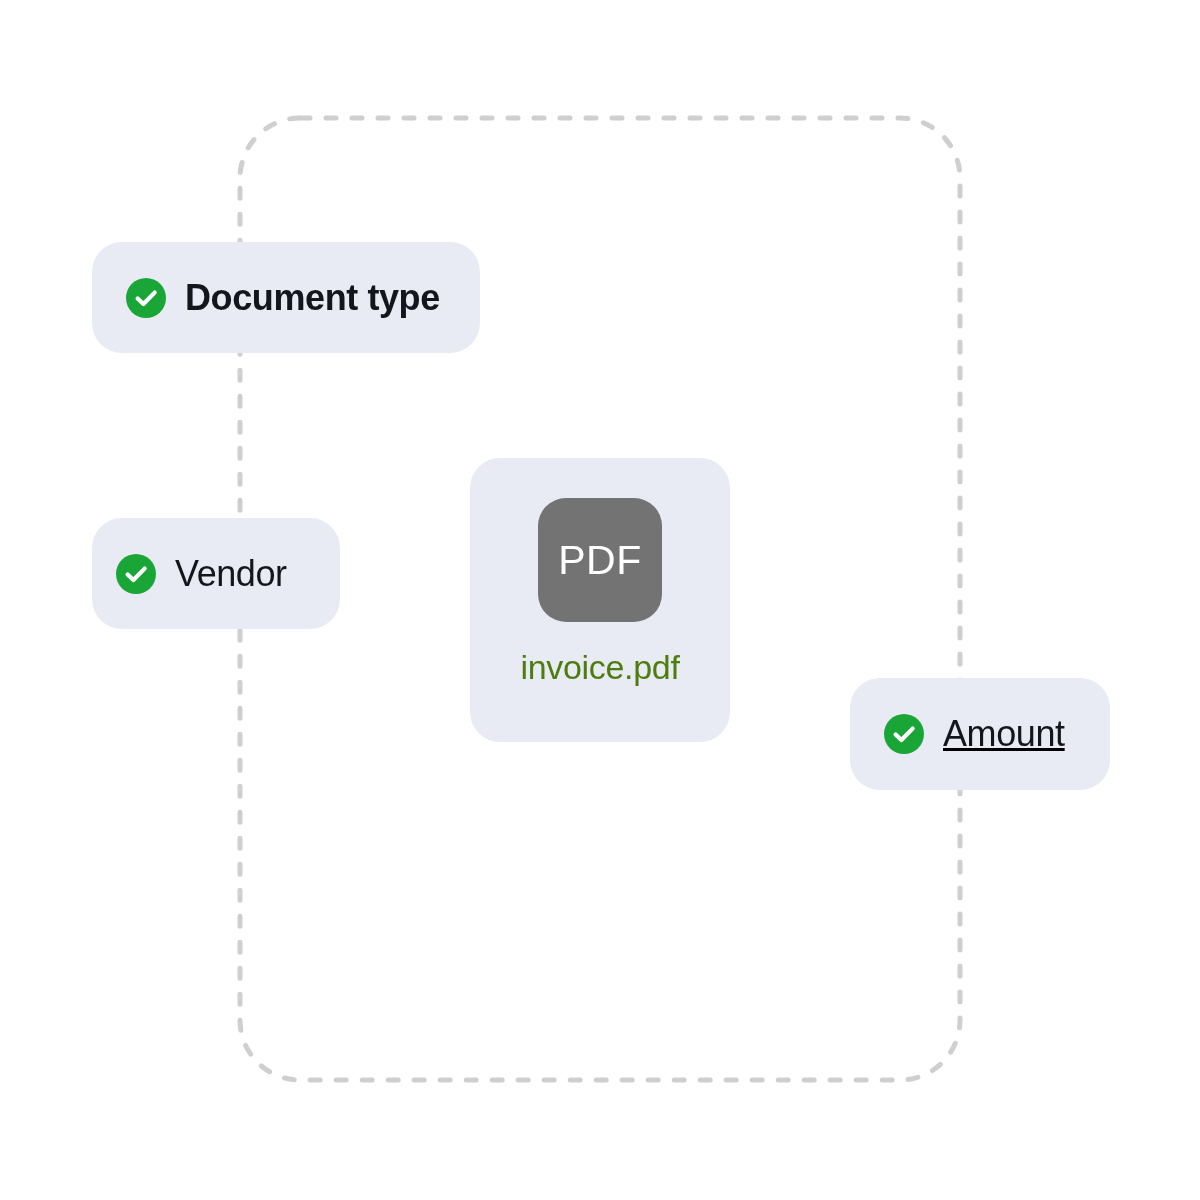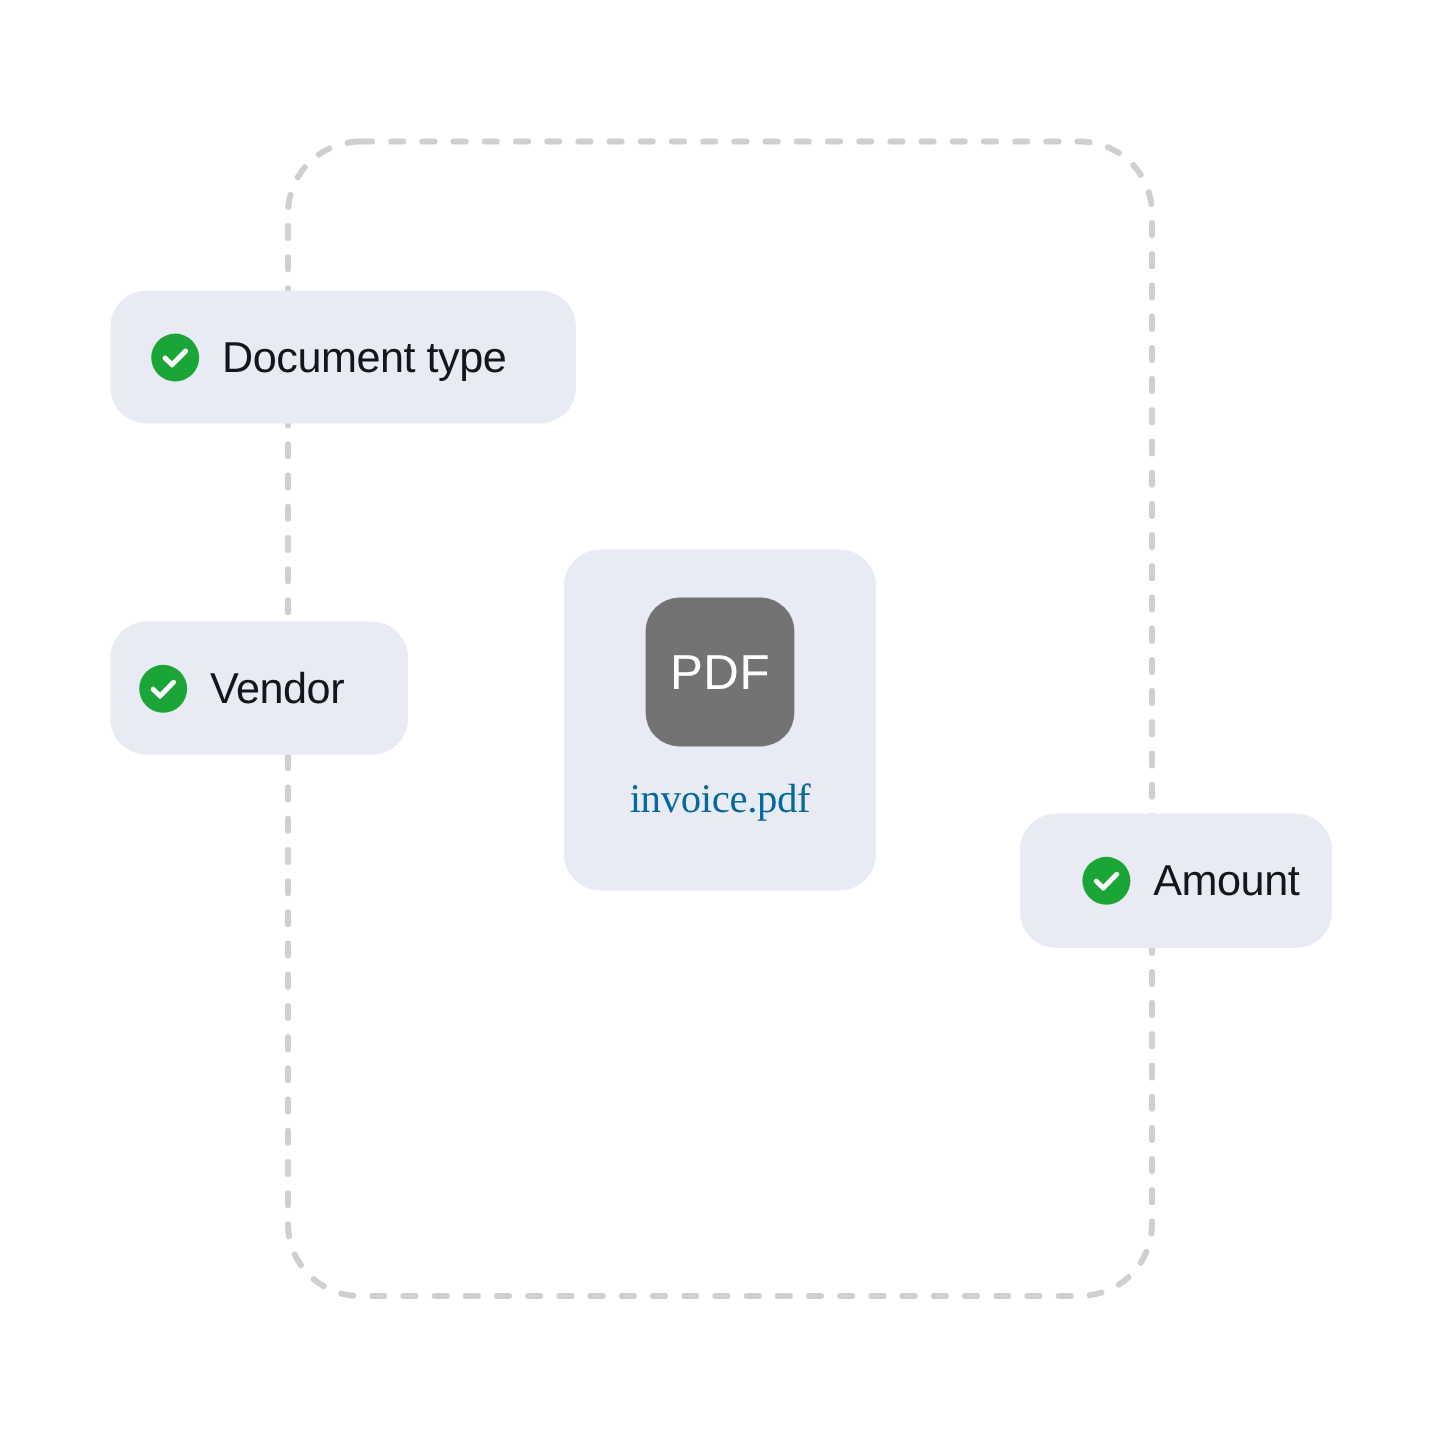--- a/index.html
+++ b/index.html
@@ -59,22 +59,22 @@
   .file-icon-label {
     color: #ffffff;
     font-size: 41px;
     font-weight: 400;
     letter-spacing: 0.5px;
     font-family: "Liberation Sans", sans-serif;
   }
   .file-name {
     margin-top: 26px;
     font-size: 34px;
-    color: #0369a1;
-    font-family: Liberation Serif, serif;
+    color: #4d7c0f;
+    font-family: Liberation Sans, sans-serif;
     letter-spacing: -0.3px;
   }
 
   
   .pill {
     position: absolute;
     background: #e9ebf4;
     border-radius: 30px;
     display: flex;
     align-items: center;
@@ -93,24 +93,24 @@
   .pill .check svg { display: block; }
   .pill .pill-label {
     margin-left: 19px;
     font-size: 36px;
     color: #14161c;
     font-family: "Liberation Sans", sans-serif;
     letter-spacing: -0.4px;
     white-space: nowrap;
   }
 
-  #pill-document-type { left: 92px;  top: 242px; width: 388px; height: 111px; padding-left: 34px; }
+  #pill-document-type { left: 92px;  top: 242px; width: 388px; height: 111px; padding-left: 34px; font-weight: bold; }
   #pill-vendor        { left: 92px;  top: 518px; width: 248px; height: 111px; padding-left: 24px; }
   #pill-date          { left: 850px; top: 402px; width: 203px; height: 111px; padding-left: 34px; }
-  #pill-amount        { left: 850px; top: 678px; width: 260px; height: 112px; padding-left: 52px; }
+  #pill-amount        { left: 850px; top: 678px; width: 260px; height: 112px; padding-left: 34px; text-decoration: underline; }
 </style>
 </head>
 <body>
 
 <div id="stage">
 
   <svg class="dashed-frame" viewBox="0 0 1200 1200" xmlns="http://www.w3.org/2000/svg">
     <rect x="240" y="118" width="720" height="962" rx="60" ry="60" fill="none" stroke="#cfcfcf" stroke-width="5" stroke-linecap="round" stroke-dasharray="10 16"></rect>
   </svg>
 

